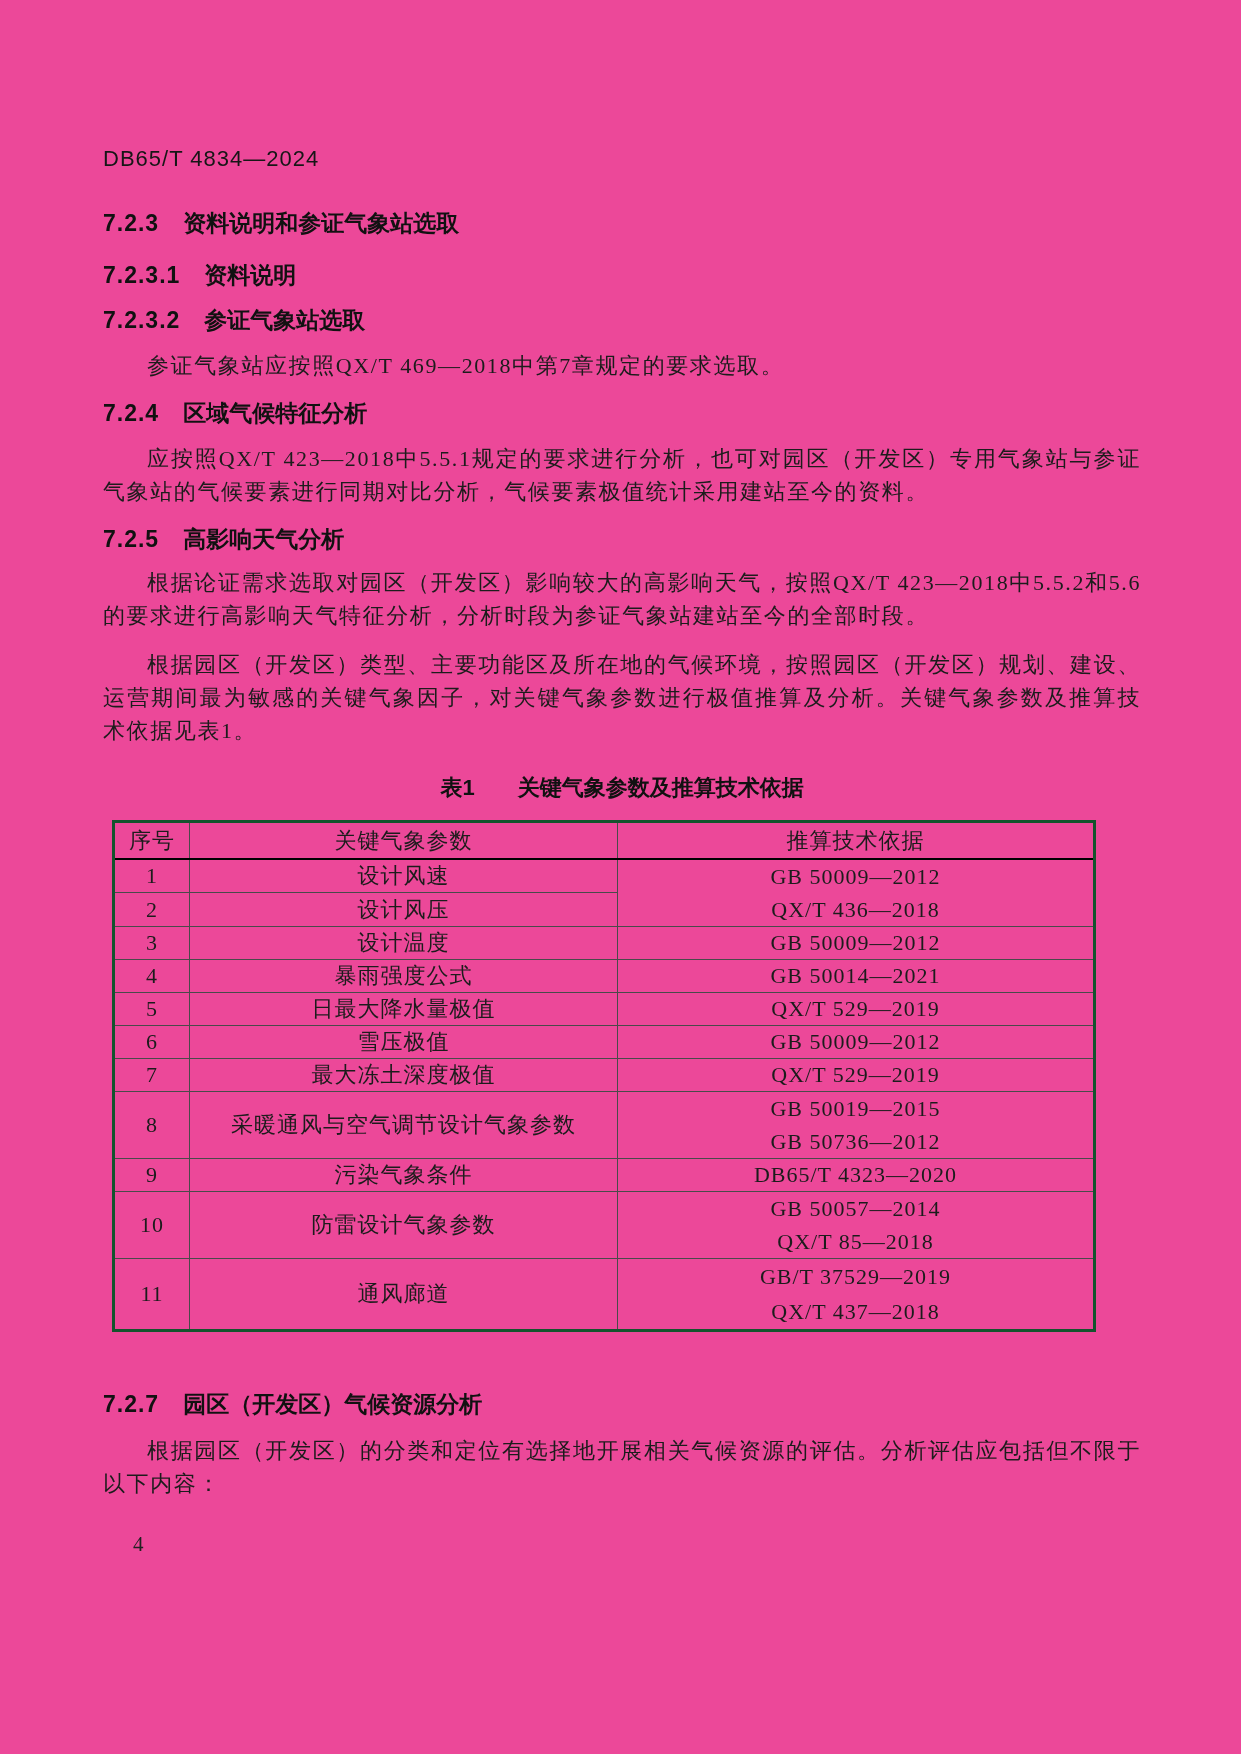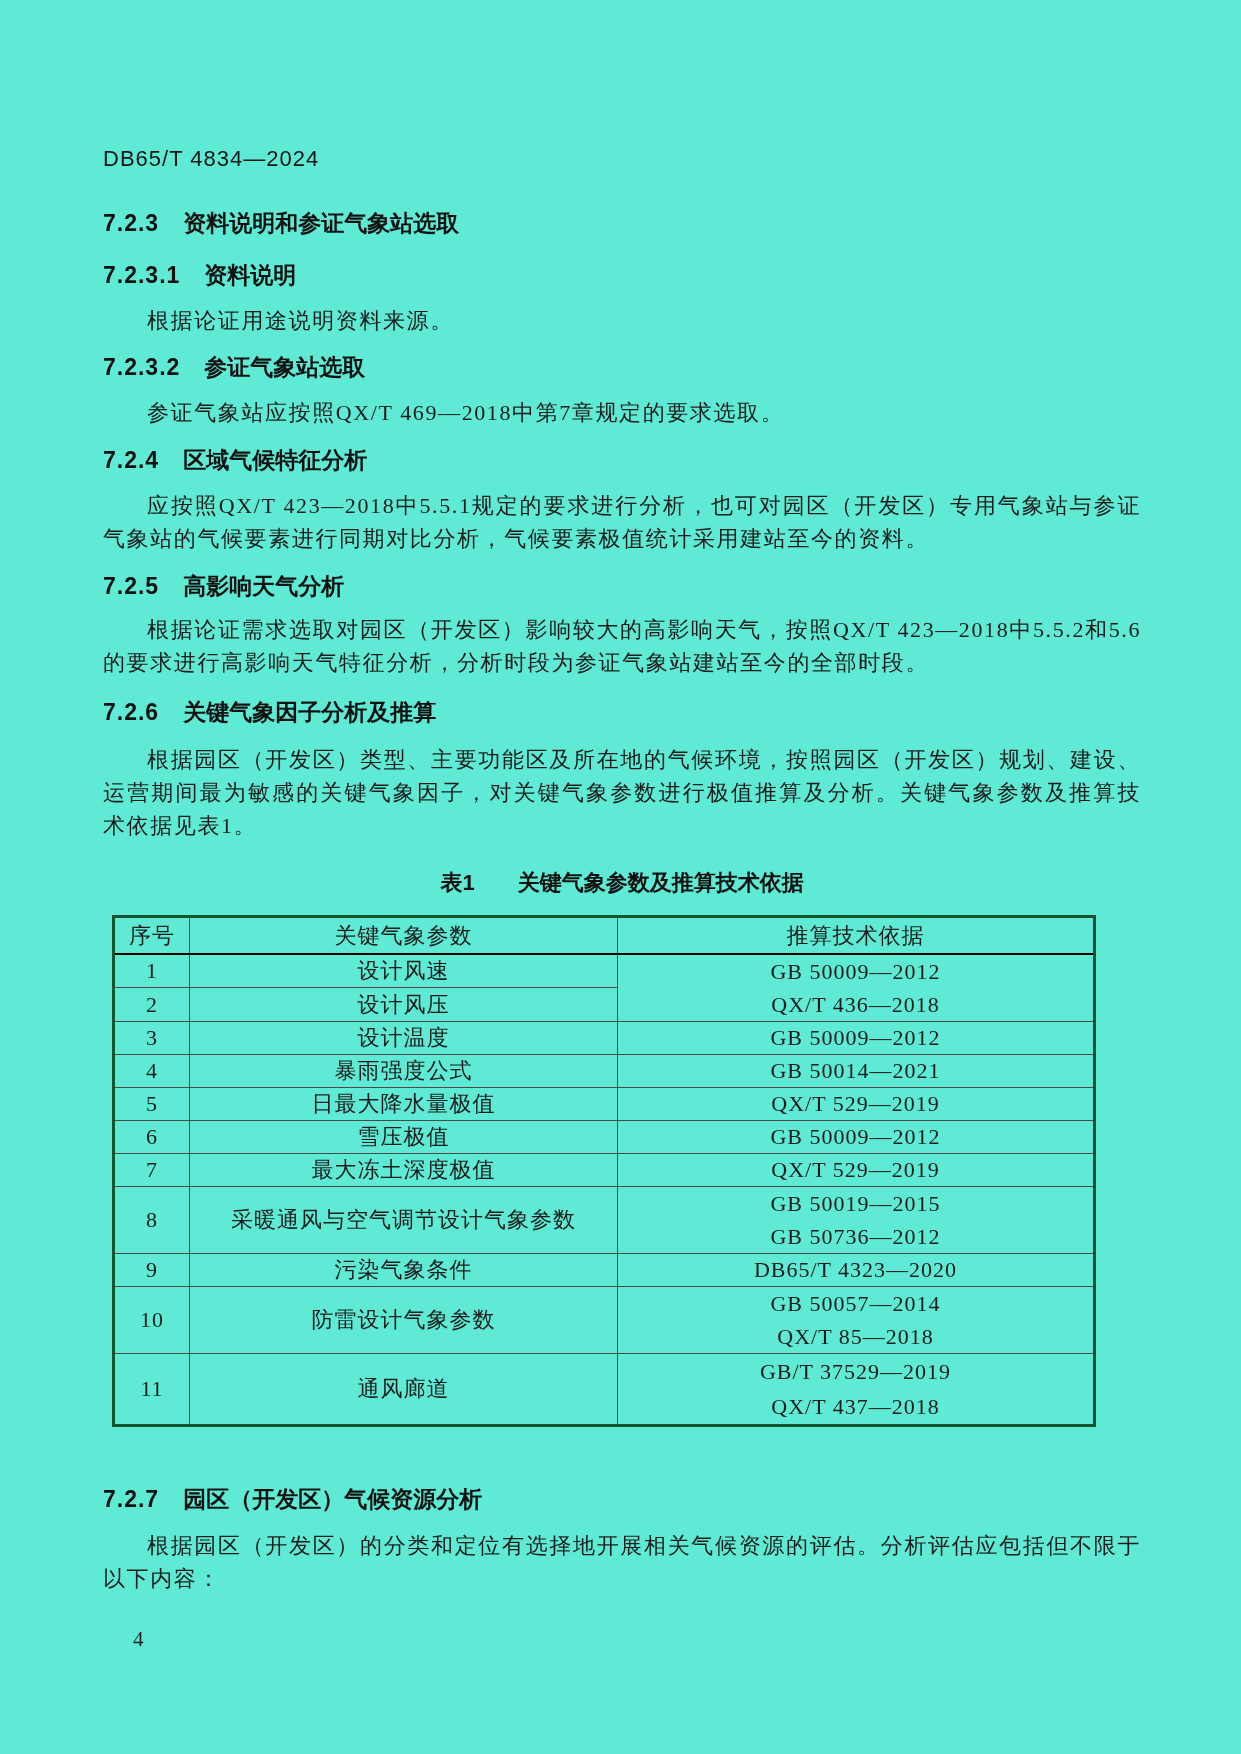--- a/index.html
+++ b/index.html
@@ -1,20 +1,20 @@
 <!DOCTYPE html>
 <html><head>
 <meta charset="utf-8">
 <style>
   html,body{margin:0;padding:0;background:#ffffff;}
   .page{
     position:relative;
     width:1241px;
     height:1754px;
-    background:#5eead4;
+    background:#ec4899;
     color:#1a1a1a;
     overflow:hidden;
     font-family:"Liberation Serif","DejaVu Serif",serif;
   }
   .content{
     position:absolute;
     left:103px;
     top:0;
     width:1038px;
   }
@@ -116,43 +116,39 @@
     <div class="running-header">DB65/T 4834—2024</div>
 
     <div class="h3 mt-h723">
       <span class="hnum">7.2.3</span><span>资料说明和参证气象站选取</span>
     </div>
 
     <div class="h3 mt-h7231">
       <span class="hnum">7.2.3.1</span><span>资料说明</span>
     </div>
 
-    <div class="para mt-p7231">根据论证用途说明资料来源。</div>
 
     <div class="h3 mt-h7232">
       <span class="hnum">7.2.3.2</span><span>参证气象站选取</span>
     </div>
 
     <div class="para mt-p7232">参证气象站应按照QX/T 469—2018中第7章规定的要求选取。</div>
 
     <div class="h3 mt-h724">
       <span class="hnum">7.2.4</span><span>区域气候特征分析</span>
     </div>
 
     <div class="para mt-p724">应按照QX/T 423—2018中5.5.1规定的要求进行分析，也可对园区（开发区）专用气象站与参证气象站的气候要素进行同期对比分析，气候要素极值统计采用建站至今的资料。</div>
 
     <div class="h3 mt-h725">
       <span class="hnum">7.2.5</span><span>高影响天气分析</span>
     </div>
 
     <div class="para mt-p725">根据论证需求选取对园区（开发区）影响较大的高影响天气，按照QX/T 423—2018中5.5.2和5.6的要求进行高影响天气特征分析，分析时段为参证气象站建站至今的全部时段。</div>
 
-    <div class="h3 mt-h726">
-      <span class="hnum">7.2.6</span><span>关键气象因子分析及推算</span>
-    </div>
 
     <div class="para mt-p726">根据园区（开发区）类型、主要功能区及所在地的气候环境，按照园区（开发区）规划、建设、运营期间最为敏感的关键气象因子，对关键气象参数进行极值推算及分析。关键气象参数及推算技术依据见表1。</div>
 
     <div class="table-caption mt-caption">
       <span>表1</span><span class="cap-title">关键气象参数及推算技术依据</span>
     </div>
 
     <table class="std mt-table">
       <colgroup>
         <col style="width:76px">

